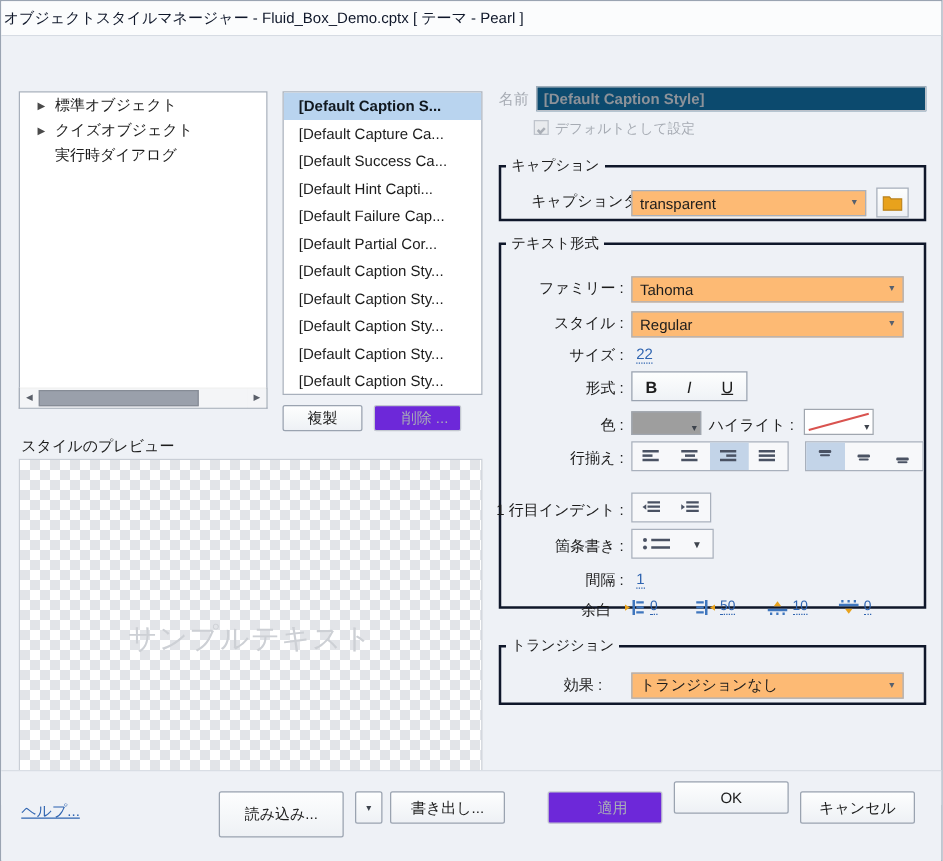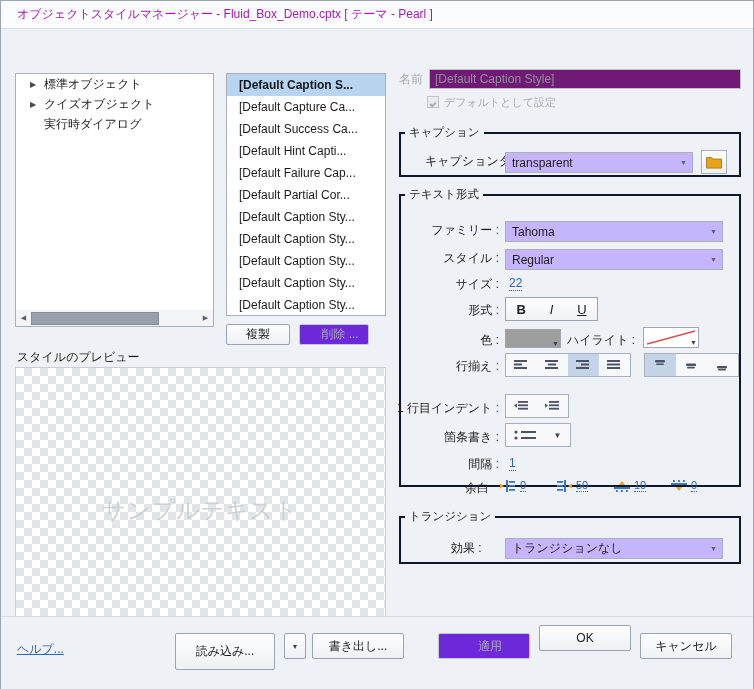--- a/index.html
+++ b/index.html
@@ -4,21 +4,21 @@
 <style>
   html,body{margin:0;padding:0;}
   body{
     width:754px;height:689px;overflow:hidden;
     font-family:"Liberation Sans","DejaVu Sans",sans-serif;
     font-size:12px;color:#1c1c1c;
     background:#eef1f6;
   }
   .win{position:relative;width:754px;height:689px;background:#eef1f6;box-sizing:border-box;border:1px solid #9aa4b2;}
   .titlebar{height:27px;background:#fbfcfd;border-bottom:1px solid #d6dbe3;
-    display:flex;align-items:center;padding-left:16px;font-size:12px;color:#a21caf;text-align:center;}
+    display:flex;align-items:center;padding-left:2px;font-size:12px;color:#0f172a;text-align:center;}
   .body{position:relative;width:100%;height:615px;background:#eef1f6;}
 
   
   .tree{position:absolute;left:14px;top:44px;width:199px;height:254px;background:#fff;
     border:1px solid #a8b0bc;box-sizing:border-box;overflow:hidden;}
   .tree-row{display:flex;align-items:center;height:20px;padding-left:6px;font-size:12px;}
   .tw{width:22px;display:flex;align-items:center;justify-content:center;color:#4a4a4a;font-size:8px;}
   .tw.empty{color:transparent;}
   .hscroll{position:absolute;left:14px;top:281px;width:199px;height:17px;background:#f0f0f0;
     border:1px solid #a8b0bc;border-top:none;box-sizing:border-box;display:flex;align-items:center;}
@@ -47,38 +47,38 @@
       linear-gradient(45deg,#e2e4e8 25%,transparent 25%,transparent 75%,#e2e4e8 75%),
       linear-gradient(45deg,#e2e4e8 25%,transparent 25%,transparent 75%,#e2e4e8 75%);
     background-color:#fff;background-size:16px 16px;background-position:0 0,8px 8px;
     display:flex;align-items:center;justify-content:center;}
   .preview-text{font-size:23px;color:#cdd0d5;letter-spacing:1px;}
 
   
   .right{position:absolute;left:398px;top:40px;width:342px;}
   .namerow{display:flex;align-items:center;height:20px;margin-bottom:4px;}
   .namelbl{color:#a6abb3;font-size:12px;margin-right:6px;}
-  .namefield{flex:1;height:20px;background:#701a75;border:1px solid #bcc1c9;box-sizing:border-box;
-    display:flex;align-items:center;padding-left:5px;color:#8d9299;font-size:12px;}
+  .namefield{flex:1;height:20px;background:#0c4a6e;border:1px solid #bcc1c9;box-sizing:border-box;
+    display:flex;align-items:center;padding-left:5px;color:#8d9299;font-size:12px;font-weight:bold;}
   .chkrow{display:flex;align-items:center;height:18px;margin-left:28px;}
   .chk{width:12px;height:12px;border:1px solid #bfc4cc;background:#e9ebee;box-sizing:border-box;
     margin-right:5px;position:relative;}
   .chk:after{content:"";position:absolute;left:2px;top:5px;width:4px;height:2px;border-left:2px solid #a9aeb6;
     border-bottom:2px solid #a9aeb6;transform:rotate(-45deg);}
   .chklbl{color:#a6abb3;font-size:11px;}
 
   fieldset{border:2px solid #0f172a;margin:0;padding:0;position:absolute;box-sizing:border-box;}
   legend{font-size:11.5px;padding:0 4px;margin-left:4px;color:#1c1c1c;}
   .fs-caption{left:398px;top:96px;width:342px;height:52px;}
   .fs-text{left:398px;top:158px;width:342px;height:300px;}
   .fs-trans{left:398px;top:480px;width:342px;height:55px;}
 
   .row{display:flex;align-items:center;position:absolute;}
   .lbl{font-size:12px;text-align:right;color:#1c1c1c;white-space:nowrap;}
-  .combo{height:21px;background:#c4b5fd;border:1px solid #a8b0bc;box-sizing:border-box;
+  .combo{height:21px;background:#fdba74;border:1px solid #a8b0bc;box-sizing:border-box;
     display:flex;align-items:center;justify-content:space-between;padding:0 0 0 6px;font-size:12px;}
   .combo .cv{overflow:hidden;white-space:nowrap;}
   .combo .carrow{width:17px;height:19px;display:flex;align-items:center;justify-content:center;
     font-size:7px;color:#56606e;}
   .folderbtn{width:26px;height:24px;border:1px solid #a8b0bc;background:linear-gradient(#fdfefe,#eef1f5);
     box-sizing:border-box;display:flex;align-items:center;justify-content:center;}
   .link{color:#2f64b0;text-decoration:underline;font-size:12px;}
   .sizeval{color:#2f64b0;border-bottom:1px dotted #2f64b0;font-size:12px;}
 
   .grp{display:flex;border:1px solid #a8b0bc;background:#f7f8fa;box-sizing:border-box;}

